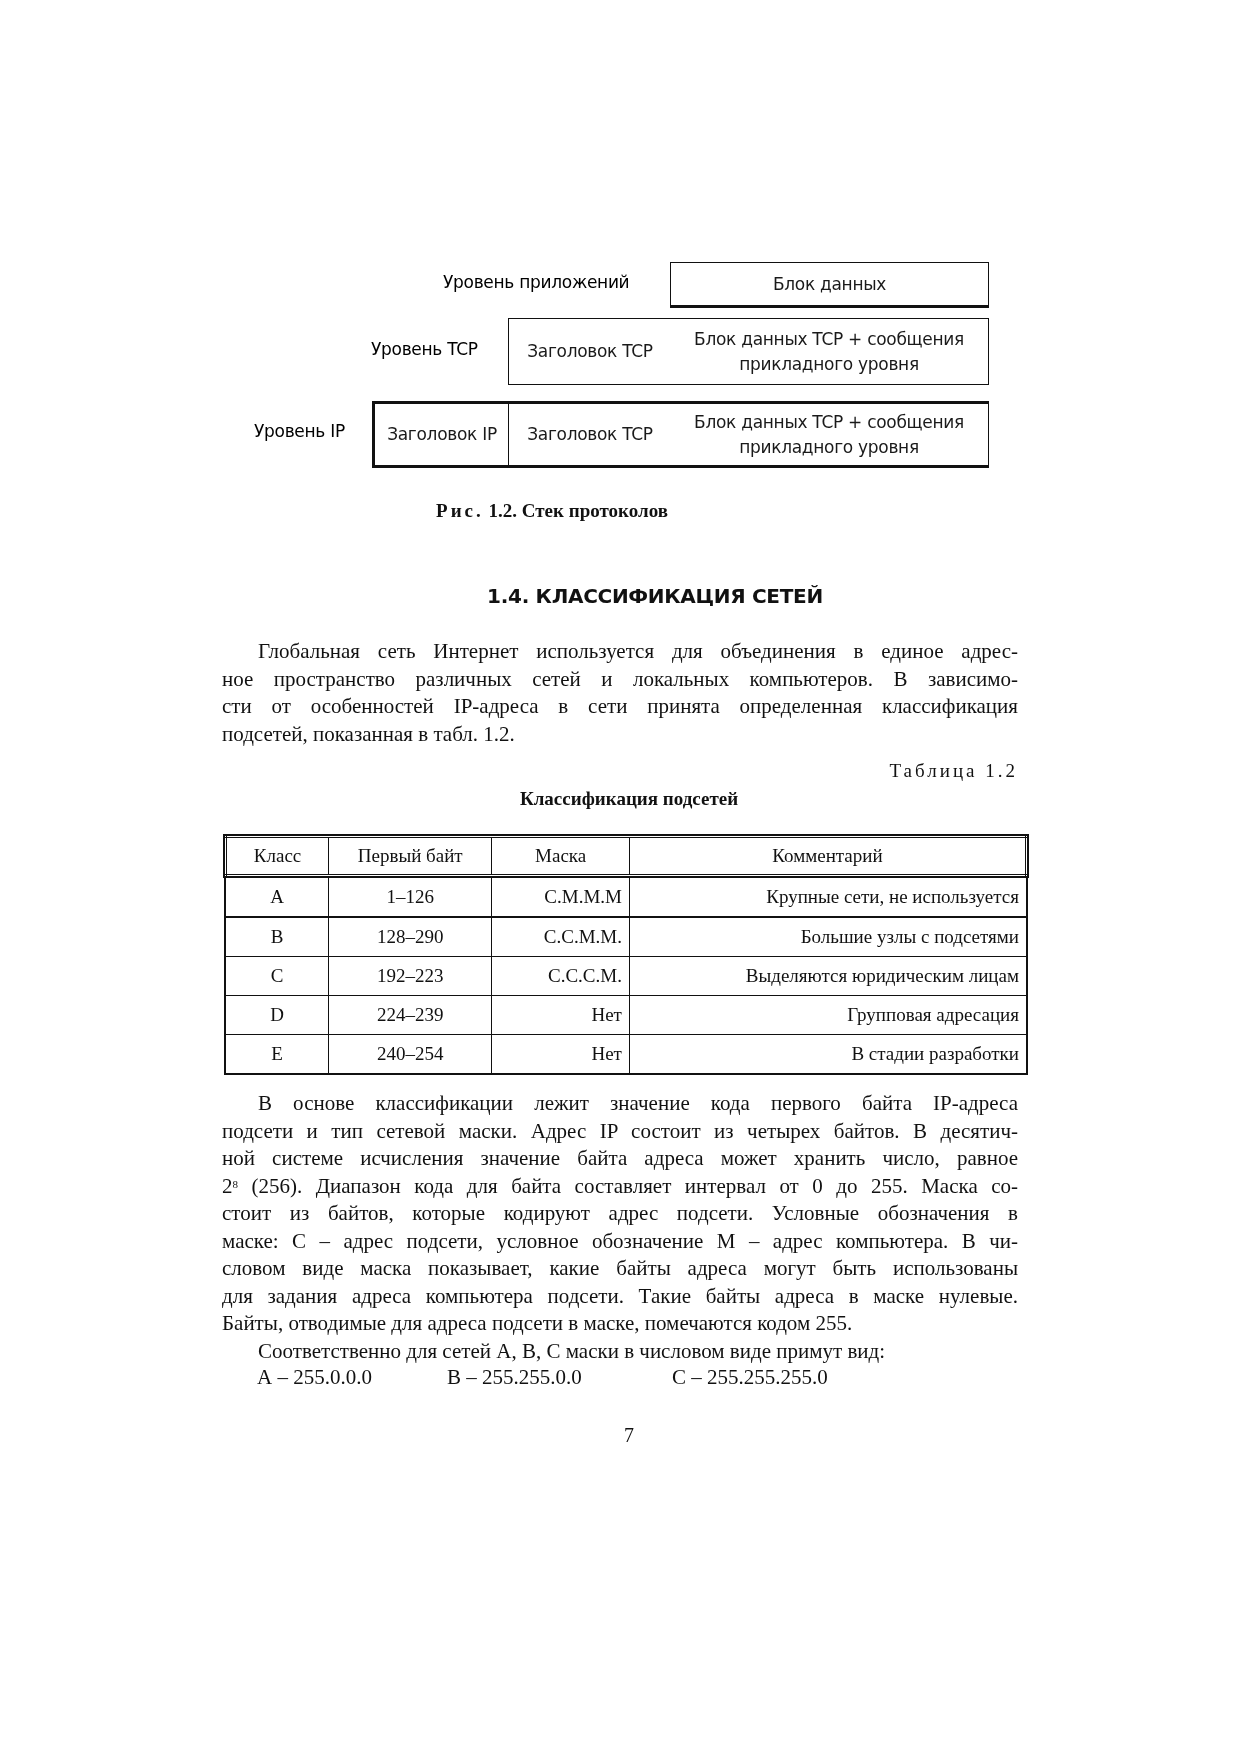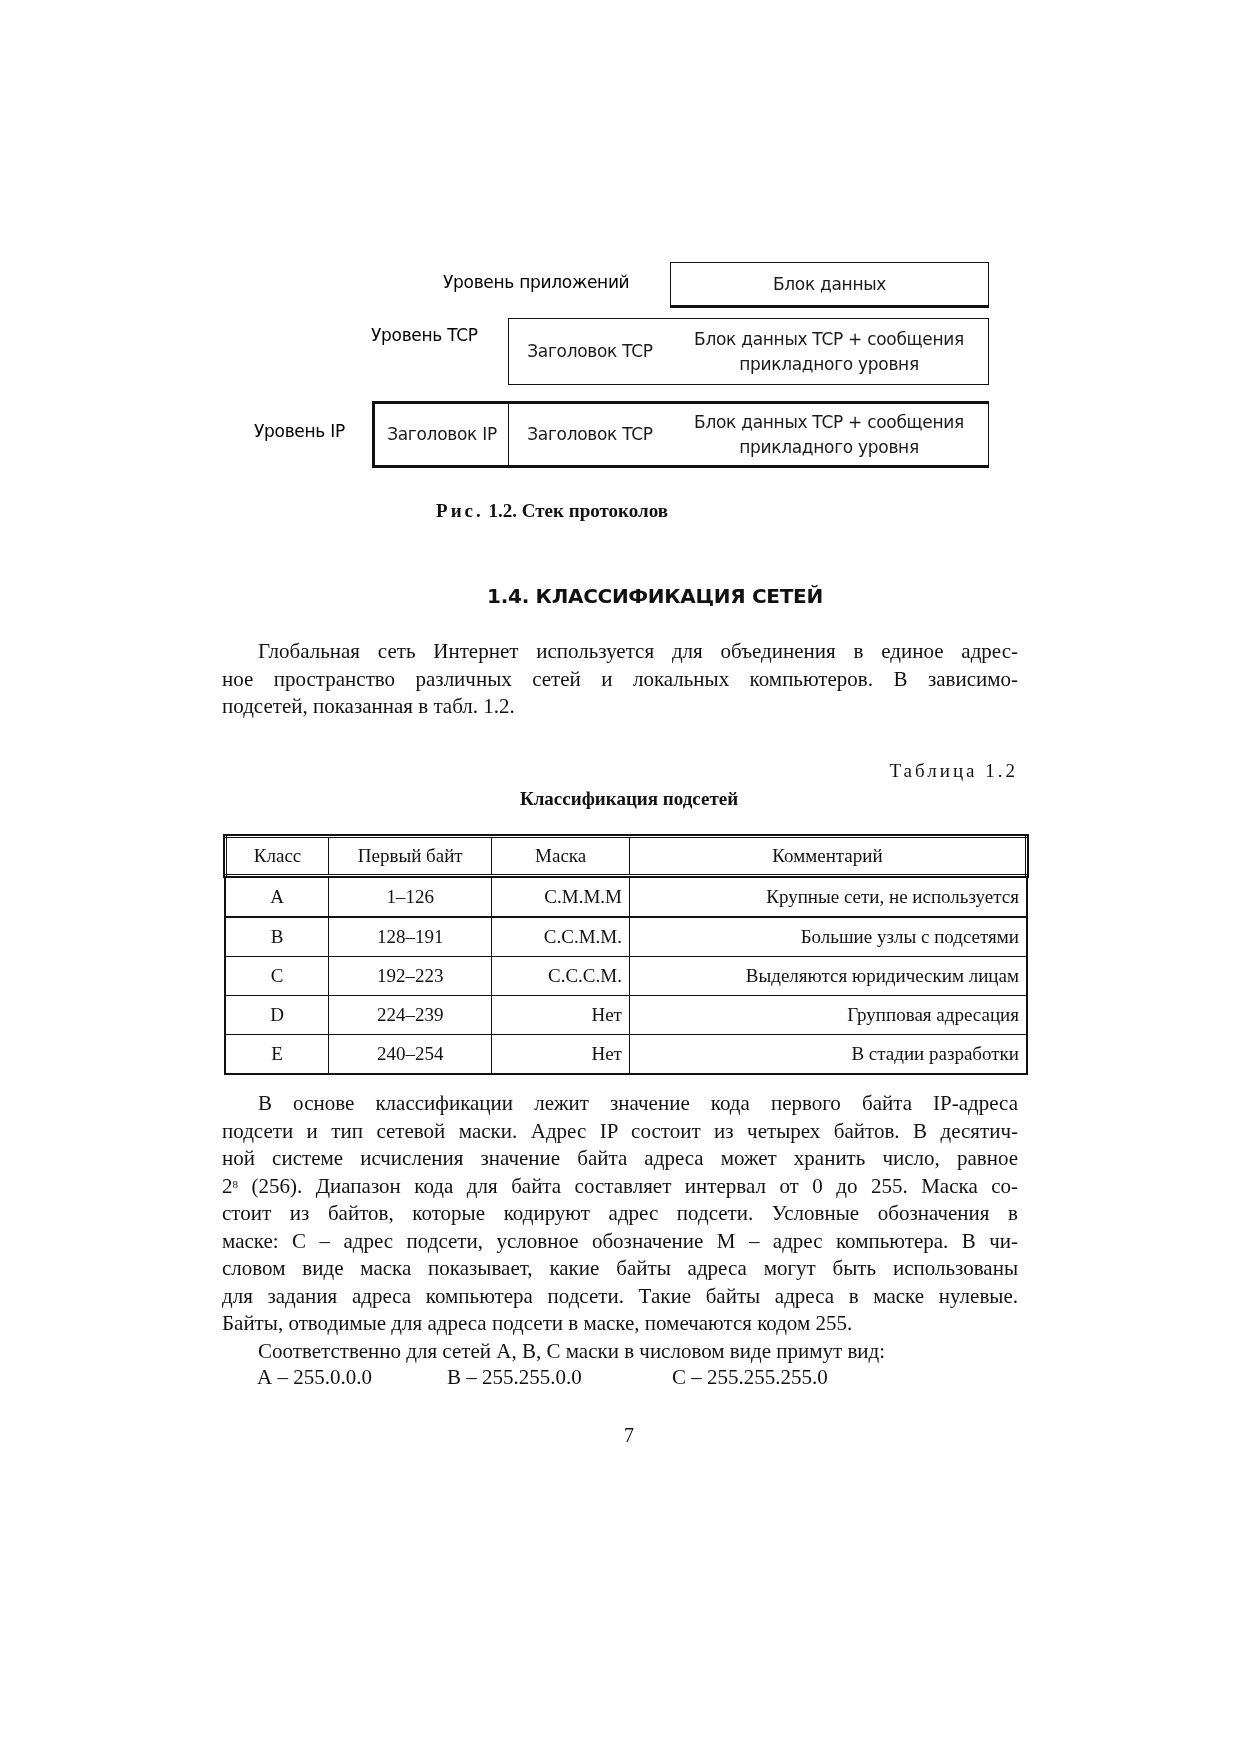--- a/index.html
+++ b/index.html
@@ -45,21 +45,21 @@
 </head>
 <body>
 
 <div>
 
   <div class="dlabel" style="top:272px; left:443px;">Уровень приложений</div>
   <div class="dbox thick-b" style="top:262px; left:670px; width:319px; height:46px;">
     <span>Блок данных</span>
   </div>
 
-  <div class="dlabel" style="top:325px; left:371px;">Уровень TCP</div>
+  <div class="dlabel" style="top:339px; left:371px;">Уровень TCP</div>
   <div class="dbox" style="top:318px; left:508px; width:164px; height:67px;">
     <span>Заголовок TCP</span>
   </div>
   <div class="dbox" style="top:318px; left:670px; width:319px; height:67px; border-left:none;">
     <span>
       <span>Блок данных TCP + сообщения</span><br>
       <span>прикладного уровня</span>
     </span>
   </div>
 
@@ -81,20 +81,21 @@
 <div class="caption">
   <span class="spaced">Рис.</span>
   <span>1.2. Стек протоколов</span>
 </div>
 
 <div class="heading">1.4. КЛАССИФИКАЦИЯ СЕТЕЙ</div>
 
 <div class="para" style="top:638px;">
   <span class="line indent">Глобальная сеть Интернет используется для объединения в единое адрес-</span>
   <span class="line">ное пространство различных сетей и локальных компьютеров. В зависимо-</span>
+  <span class="line">сти от особенностей IP-адреса в сети принята определенная классификация</span>
   <span class="line last">подсетей, показанная в табл. 1.2.</span>
 </div>
 
 <div class="table-label">Таблица 1.2</div>
 <div class="table-title">Классификация подсетей</div>
 
 <table class="data">
   <colgroup>
     <col style="width:104px">
     <col style="width:164px">
@@ -111,21 +112,21 @@
   </thead>
   <tbody>
     <tr>
       <td class="c">A</td>
       <td class="c">1–126</td>
       <td class="l">C.M.M.M</td>
       <td class="l">Крупные сети, не используется</td>
     </tr>
     <tr>
       <td class="c">B</td>
-      <td class="c">128–191</td>
+      <td class="c">128–290</td>
       <td class="l">C.C.M.M.</td>
       <td class="l">Большие узлы с подсетями</td>
     </tr>
     <tr>
       <td class="c">C</td>
       <td class="c">192–223</td>
       <td class="l">C.C.C.M.</td>
       <td class="l">Выделяются юридическим лицам</td>
     </tr>
     <tr>

